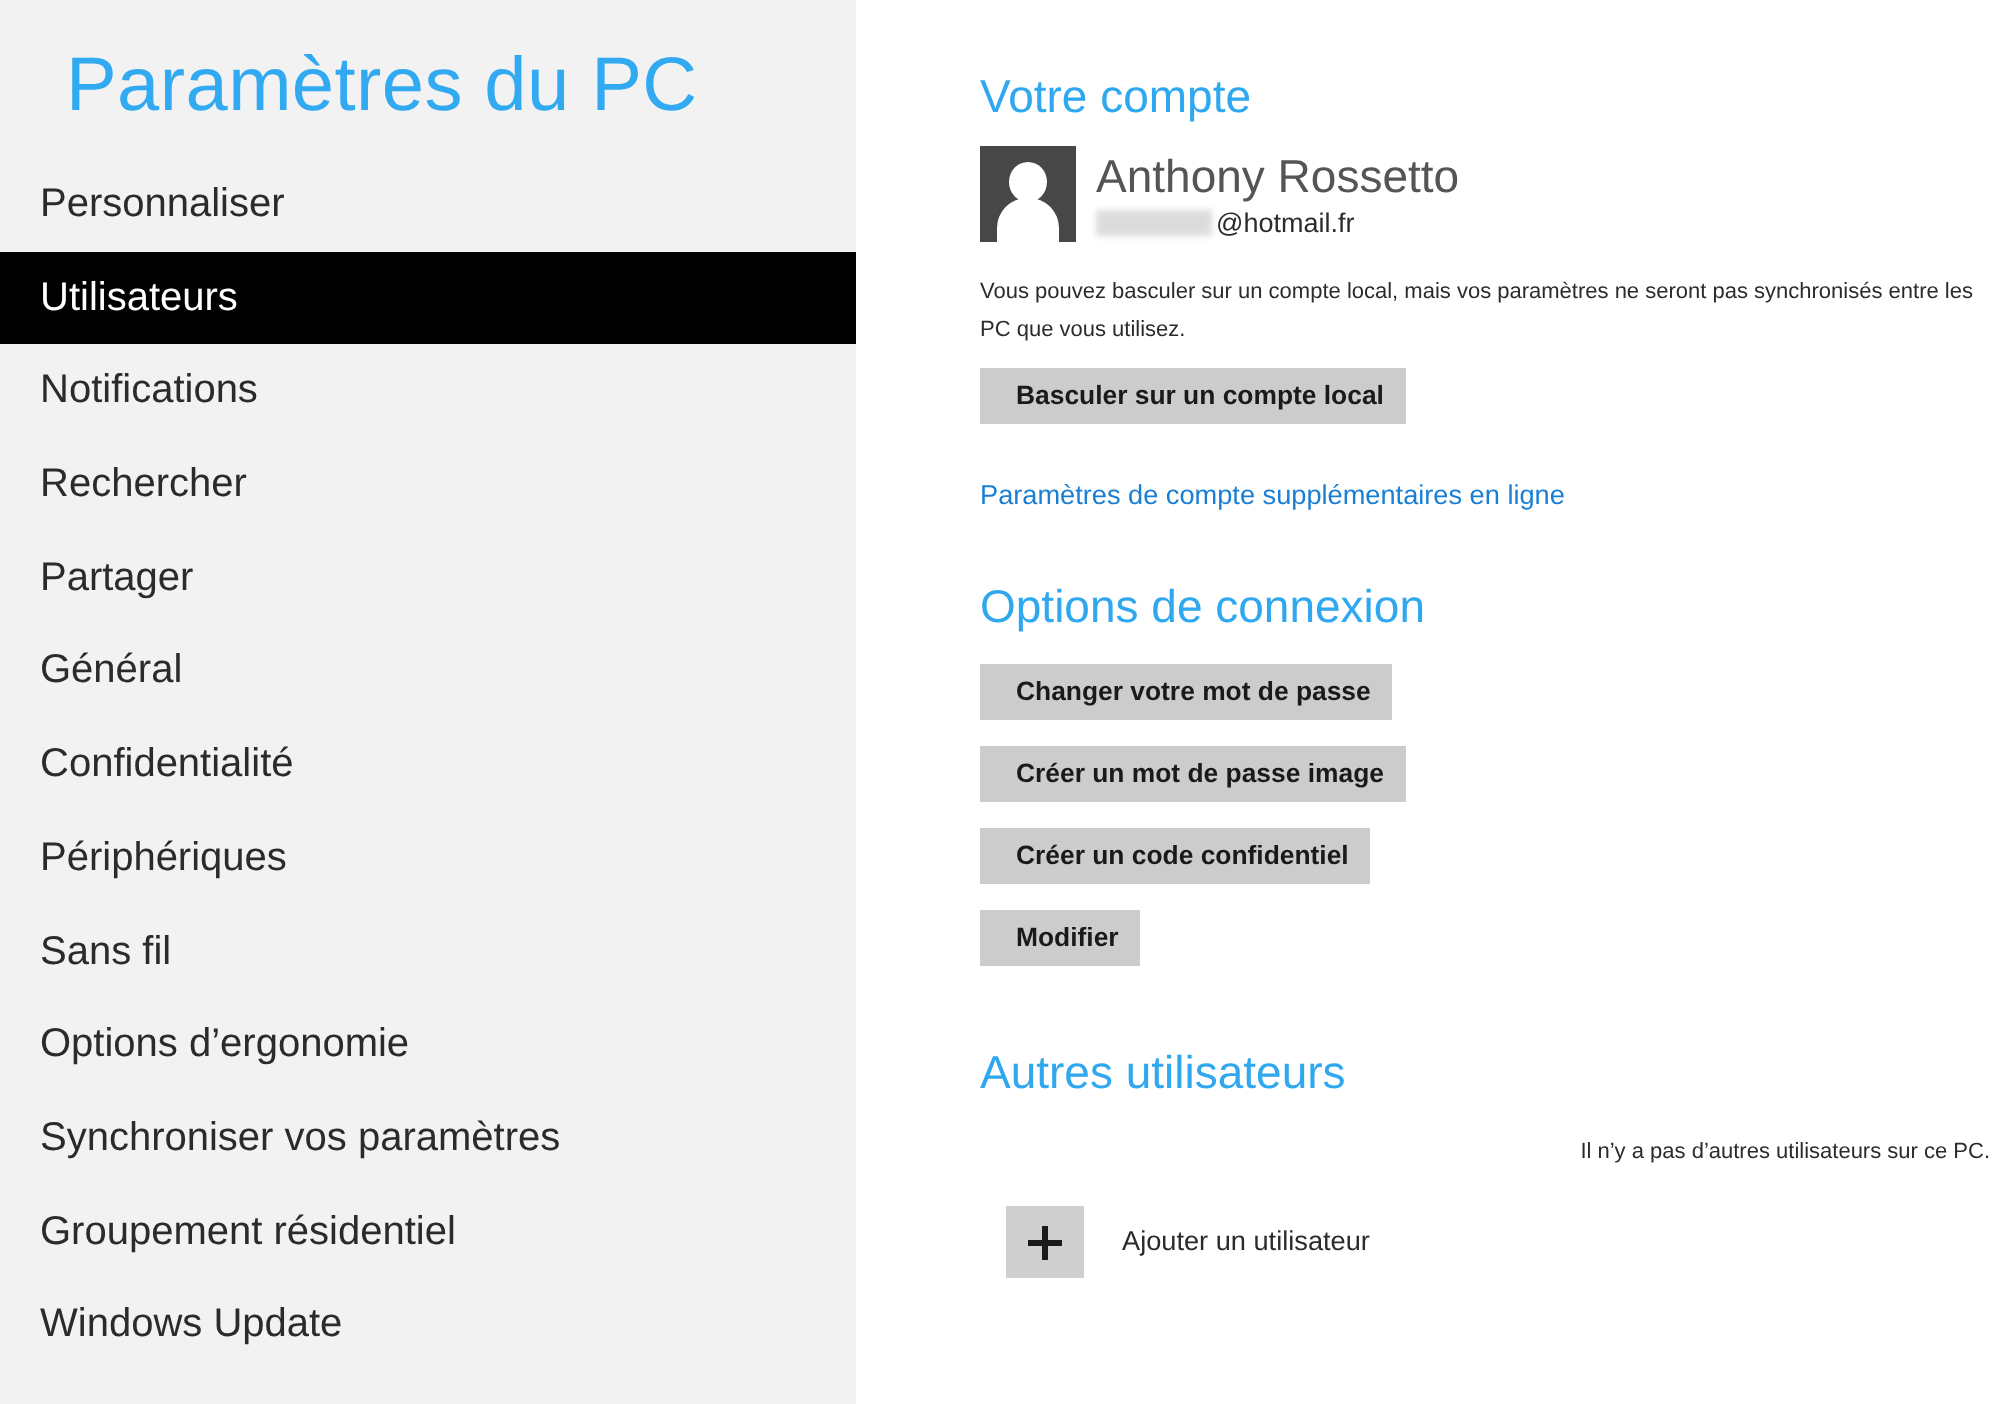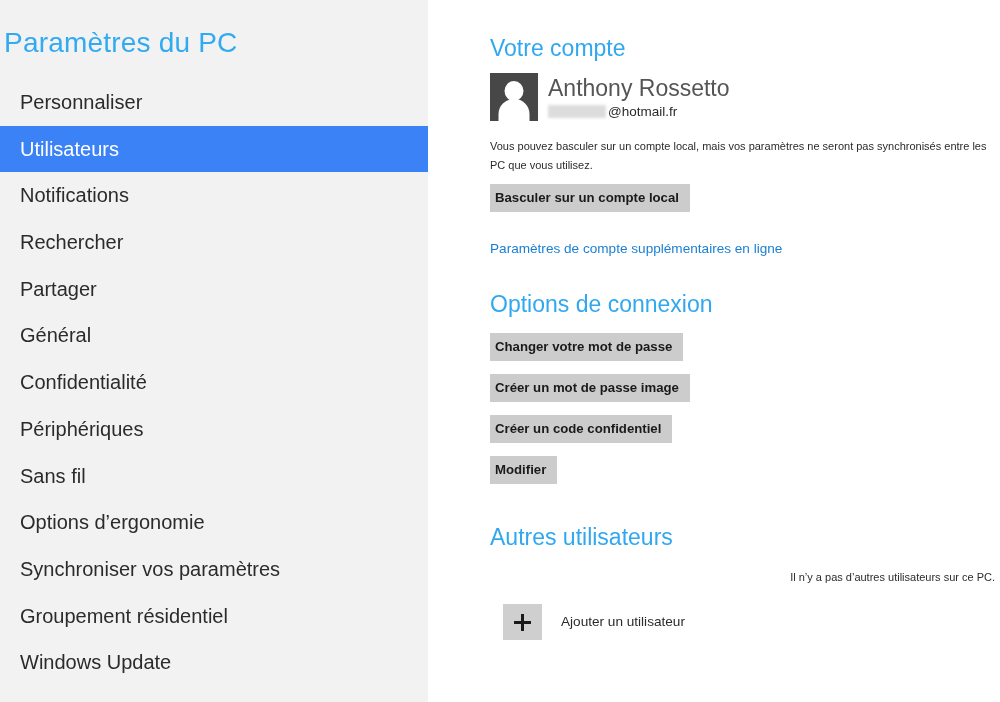--- a/index.html
+++ b/index.html
@@ -24,24 +24,24 @@
   .sidebar {
     width: 428px;
     height: 702px;
     background: #f2f2f2;
     flex: 0 0 428px;
     position: relative;
     box-sizing: border-box;
   }
   .page-title {
     color: #32aaf2;
-    font-size: 28px;
+    font-size: 38px;
     font-weight: 300;
     letter-spacing: 0.2px;
-    padding: 20px 0 0 4px;
+    padding: 20px 0 0 33px;
     margin: 0;
     line-height: 46px;
     white-space: nowrap;
   }
   .nav-list {
     margin: 0;
     padding: 0;
     list-style: none;
     margin-top: 13px;
   }
@@ -50,21 +50,21 @@
     line-height: 46.7px;
     padding-left: 20px;
     font-size: 20px;
     font-weight: 300;
     color: #2b2b2b;
     box-sizing: border-box;
     white-space: nowrap;
     cursor: default;
   }
   .nav-item.selected {
-    background: #3b82f6;
+    background: #000000;
     color: #ffffff;
   }
 
   
   .content {
     flex: 1 1 auto;
     height: 702px;
     background: #ffffff;
     padding: 34px 5px 0 62px;
     box-sizing: border-box;
@@ -153,21 +153,21 @@
 
   
   .btn {
     display: inline-block;
     background: #cccccc;
     color: #1a1a1a;
     border: none;
     font-family: "Liberation Sans", sans-serif;
     font-size: 13.2px;
     font-weight: bold;
-    padding: 6px 11px 7px 5px;
+    padding: 6px 11px 7px 18px;
     line-height: 15px;
     cursor: pointer;
     margin: 0;
   }
   .btn-wrap { margin-top: 9px; }
 
   .link {
     display: inline-block;
     color: #1a7fd4;
     font-size: 13.6px;

